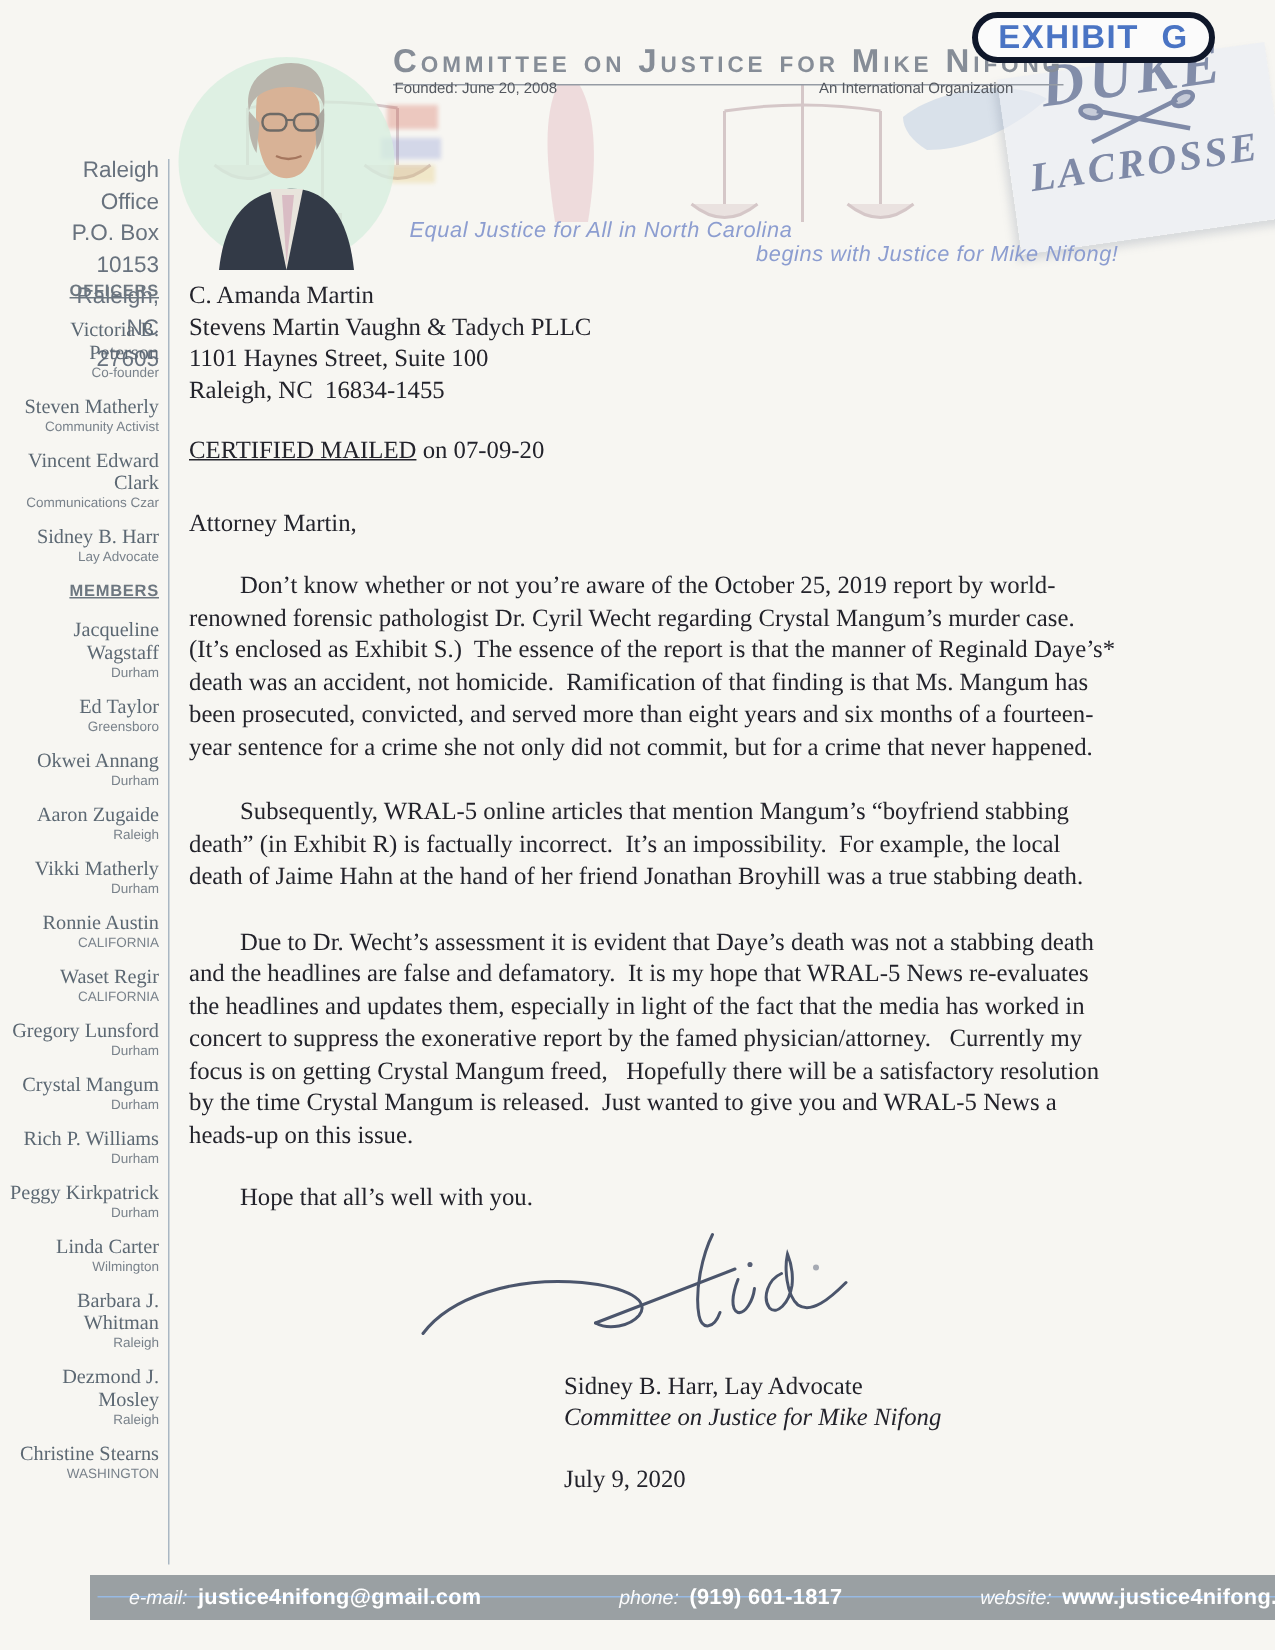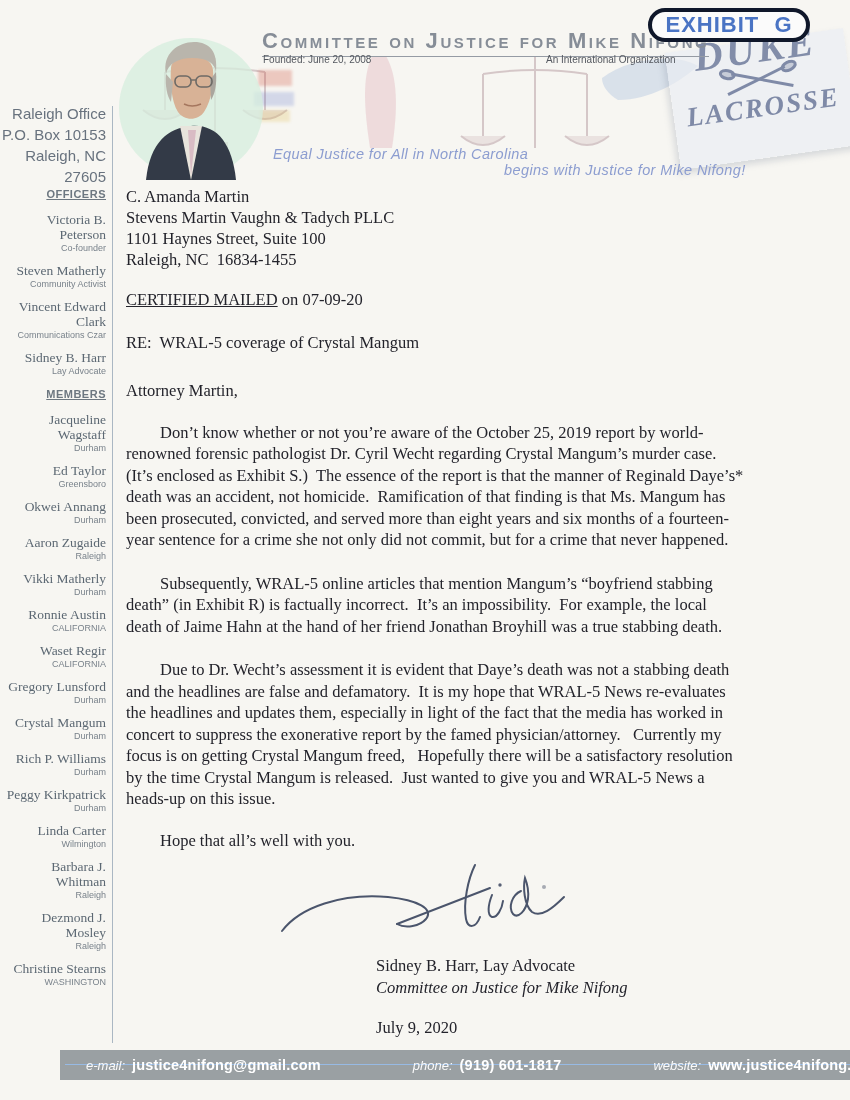--- a/index.html
+++ b/index.html
@@ -34,21 +34,21 @@
     background:rgba(233,236,243,.65); transform:rotate(-8deg); z-index:1;
     box-shadow:-3px 4px 6px rgba(120,130,150,.25); text-align:center; }
   .duke-word { font-family:"Liberation Serif", serif; font-weight:bold; font-style:italic;
     font-size:40px; color:#828da9; letter-spacing:3px; line-height:34px; margin-top:-8px; }
   .lacrosse-word { font-family:"Liberation Serif", serif; font-weight:bold; font-style:italic;
     font-size:27px; color:#7f8aa7; letter-spacing:2px; line-height:26px; }
   .sticks { margin:-2px 0 -4px 0; }
 
   
   .side-address { position:absolute; left:0; top:103px; width:106px; text-align:right;
-    font-family:"Liberation Sans", sans-serif; font-size:15px; line-height:21px; color:#68727e; z-index:3; }
+    font-family:"Liberation Sans", sans-serif; font-size:15px; line-height:21px; color:#68727e; z-index:3;padding-left:43px; }
   .v-divider { position:absolute; left:112px; top:106px; width:1px; height:937px; background:#aab7c3; z-index:3; }
 
   .sidebar { position:absolute; left:0; top:188px; width:106px; text-align:right; z-index:3; }
   .sb-head { font-family:"Liberation Sans", sans-serif; font-weight:bold; font-size:11px;
     letter-spacing:.5px; color:#6d7780; text-decoration:underline; margin-bottom:12px; }
   .sb-head.members { margin-top:12px; }
   .sb-entry { margin-bottom:10px; }
   .sb-name { font-family:"Liberation Serif", serif; font-size:13.5px; line-height:15px; color:#5c6873; }
   .sb-role { font-family:Liberation Sans, sans-serif; font-size:9px; color:#79828b; margin-top:1px; }
 
@@ -247,21 +247,20 @@
       <div>C. Amanda Martin</div>
       <div>Stevens Martin Vaughn &amp; Tadych PLLC</div>
       <div>1101 Haynes Street, Suite 100</div>
       <div>Raleigh, NC  16834-1455</div>
     </div>
 
     <div class="certified">
       <span class="u">CERTIFIED MAILED</span><span> on 07-09-20</span>
     </div>
 
-    <div class="re-line">RE:  WRAL-5 coverage of Crystal Mangum</div>
 
     <div class="salutation">Attorney Martin,</div>
 
     <div class="para first">Don’t know whether or not you’re aware of the October 25, 2019 report by world-renowned forensic pathologist Dr. Cyril Wecht regarding Crystal Mangum’s murder case.  (It’s enclosed as Exhibit S.)  The essence of the report is that the manner of Reginald Daye’s* death was an accident, not homicide.  Ramification of that finding is that Ms. Mangum has been prosecuted, convicted, and served more than eight years and six months of a fourteen-year sentence for a crime she not only did not commit, but for a crime that never happened.</div>
     <div class="para">Subsequently, WRAL-5 online articles that mention Mangum’s “boyfriend stabbing death” (in Exhibit R) is factually incorrect.  It’s an impossibility.  For example, the local death of Jaime Hahn at the hand of her friend Jonathan Broyhill was a true stabbing death.</div>
     <div class="para">Due to Dr. Wecht’s assessment it is evident that Daye’s death was not a stabbing death and the headlines are false and defamatory.  It is my hope that WRAL-5 News re-evaluates the headlines and updates them, especially in light of the fact that the media has worked in concert to suppress the exonerative report by the famed physician/attorney.   Currently my focus is on getting Crystal Mangum freed,   Hopefully there will be a satisfactory resolution by the time Crystal Mangum is released.  Just wanted to give you and WRAL-5 News a heads-up on this issue.</div>
 
     <div class="closing">Hope that all’s well with you.</div>
 
     <div class="signature-wrap">

